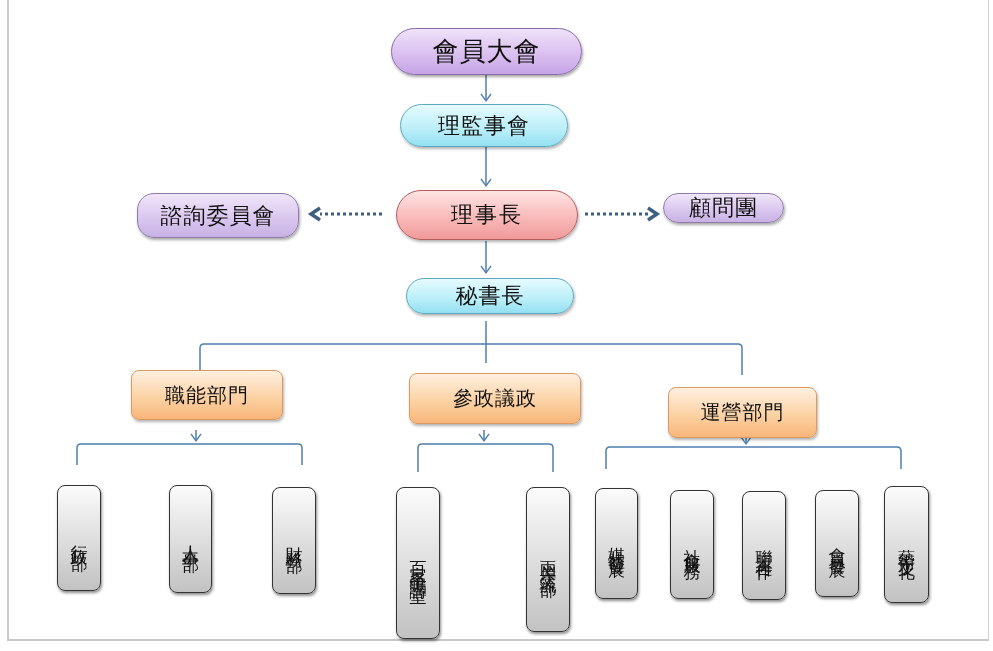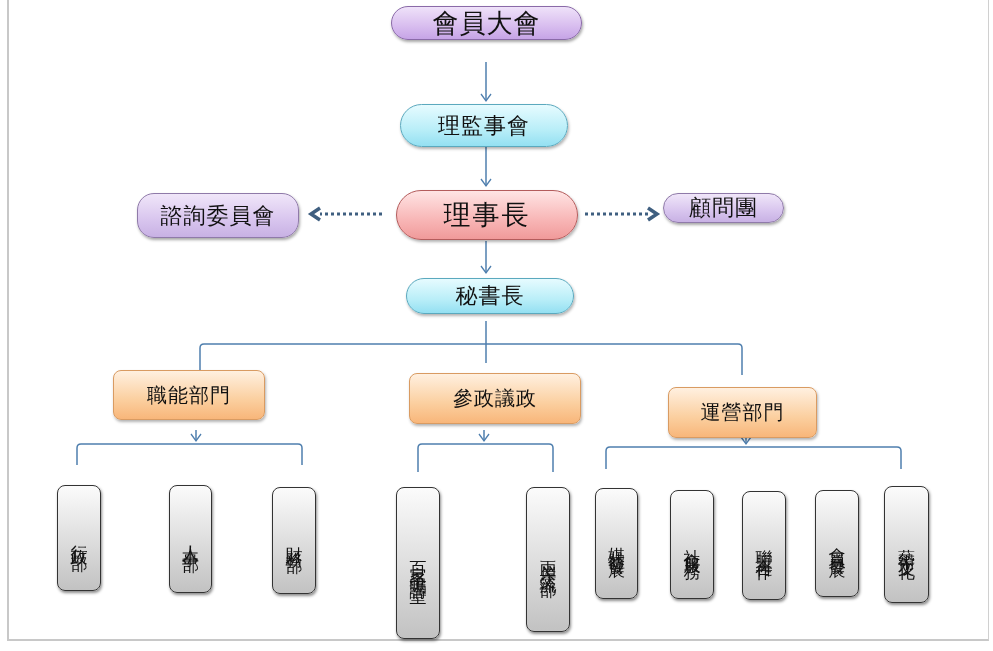--- a/index.html
+++ b/index.html
@@ -50,21 +50,21 @@
   }
   .gray-box {
     border-radius:8px;
     background:linear-gradient(#fbfbfb 0%, #dcdcdc 55%, #c2c2c2 100%);
     border:1.5px solid #333;
     box-shadow:1px 2px 3px rgba(0,0,0,0.45);
     writing-mode:vertical-rl; text-orientation:upright;
     font-size:17px; letter-spacing:5px; line-height:1;
   }
   .t-lg { font-size:26px; letter-spacing:1px; }
-  .t-xl { font-size:27px; letter-spacing:2px; }
+  .t-xl { font-size:22px; letter-spacing:2px; }
   .t-md { font-size:22px; letter-spacing:1px; }
   .t-sm { font-size:20px; letter-spacing:1px; }
 </style>
 </head>
 <body>
 
 <div class="frame"></div>
 
 <svg class="lines" width="993" height="651">
   <defs>
@@ -102,33 +102,33 @@
     <line x1="484" y1="430" x2="484" y2="441" marker-end="url(#vhead)"></line>
     <path d="M418,472 L418,448 Q418,444 422,444 L549,444 Q553,444 553,448 L553,472"></path>
   </g>
 
   <g fill="none" stroke="#4f7fae" stroke-width="1.5">
     <line x1="746" y1="433" x2="746" y2="444" marker-end="url(#vhead)"></line>
     <path d="M606,469 L606,451 Q606,447 610,447 L897,447 Q901,447 901,451 L901,469"></path>
   </g>
 </svg>
 
-<div class="node pill purple-pill t-lg" style="left:391px; top:6px; width:191px; height:34px;">會員大會</div>
+<div class="node pill purple-pill t-lg" style="left:391px; top:28px; width:191px; height:47px;">會員大會</div>
 
 <div class="node pill cyan-pill t-md" style="left:400px; top:104px; width:168px; height:43px;">理監事會</div>
 
 <div class="node pill red-pill t-xl" style="left:396px; top:190px; width:182px; height:50px;">理事長</div>
 
 <div class="node purple-box t-md" style="left:137px; top:193px; width:162px; height:45px;">諮詢委員會</div>
 
 <div class="node purple-box t-md" style="left:663px; top:193px; width:121px; height:30px;">顧問團</div>
 
 <div class="node pill cyan-pill t-md" style="left:406px; top:278px; width:168px; height:36px;">秘書長</div>
 
-<div class="node orange-box t-sm" style="left:113px; top:370px; width:152px; height:50px;text-align:right;">職能部門</div>
+<div class="node orange-box t-sm" style="left:131px; top:370px; width:152px; height:50px;text-align:right;">職能部門</div>
 
 <div class="node orange-box t-sm" style="left:409px; top:373px; width:172px; height:51px;">參政議政</div>
 
 <div class="node orange-box t-sm" style="left:668px; top:387px; width:149px; height:51px;">運營部門</div>
 
 <div class="node gray-box" style="left:57px; top:485px; width:44px; height:106px;">行政部</div>
 <div class="node gray-box" style="left:169px; top:485px; width:43px; height:108px;">人事部</div>
 <div class="node gray-box" style="left:272px; top:487px; width:44px; height:107px;">財務部</div>
 
 <div class="node gray-box" style="left:396px; top:487px; width:44px; height:152px;">百家爭鳴講堂</div>

